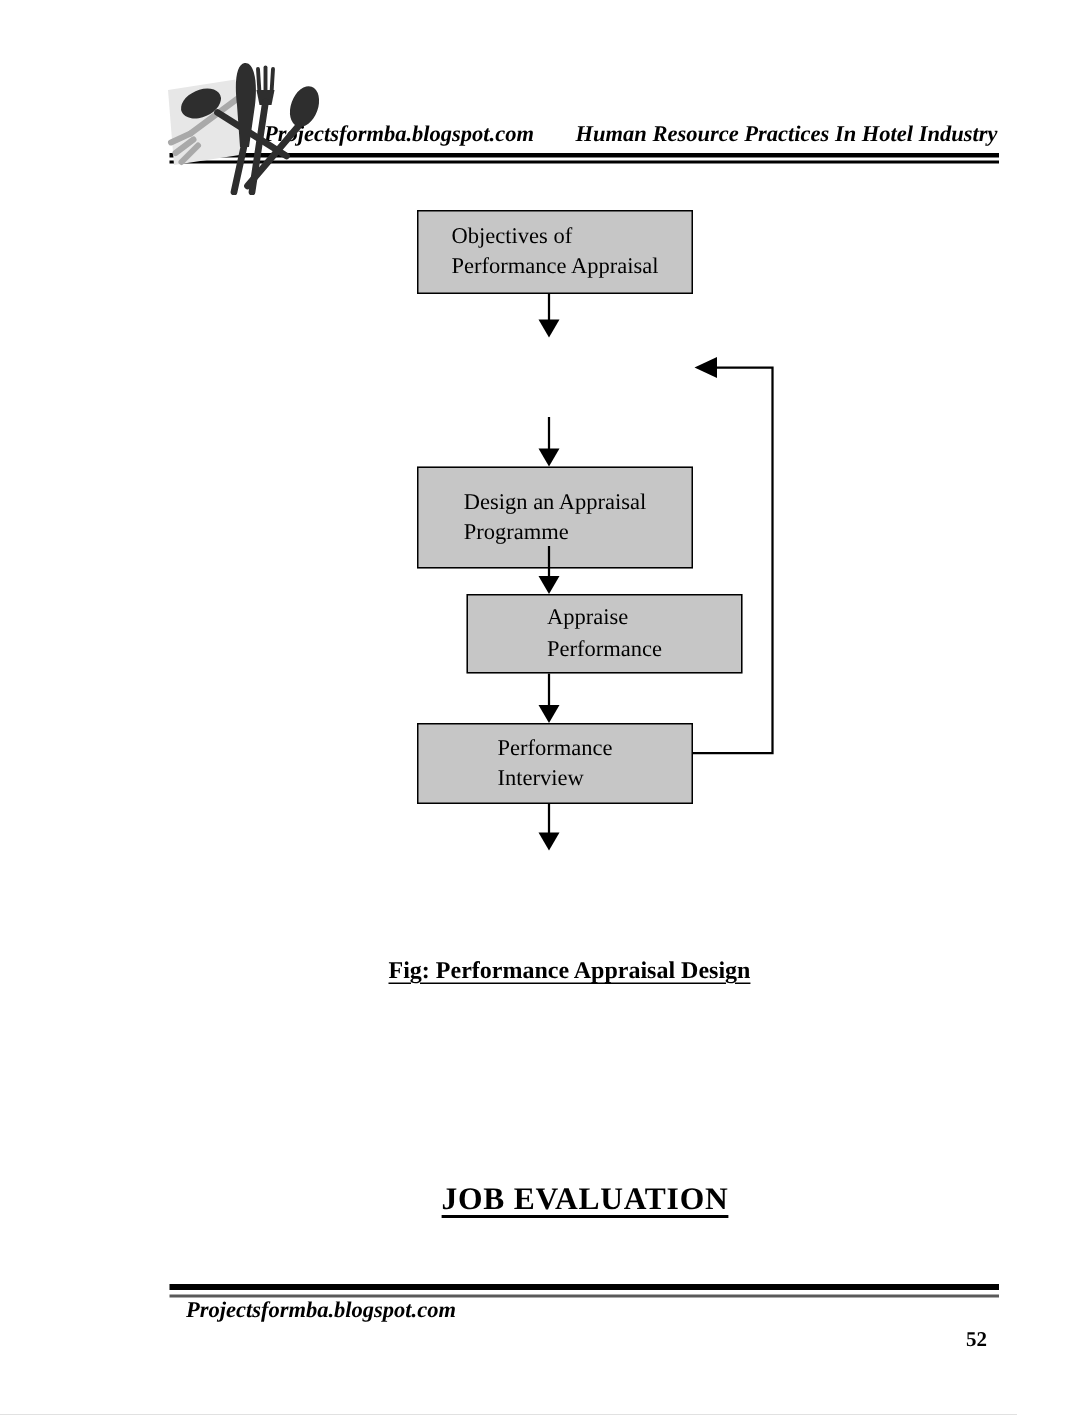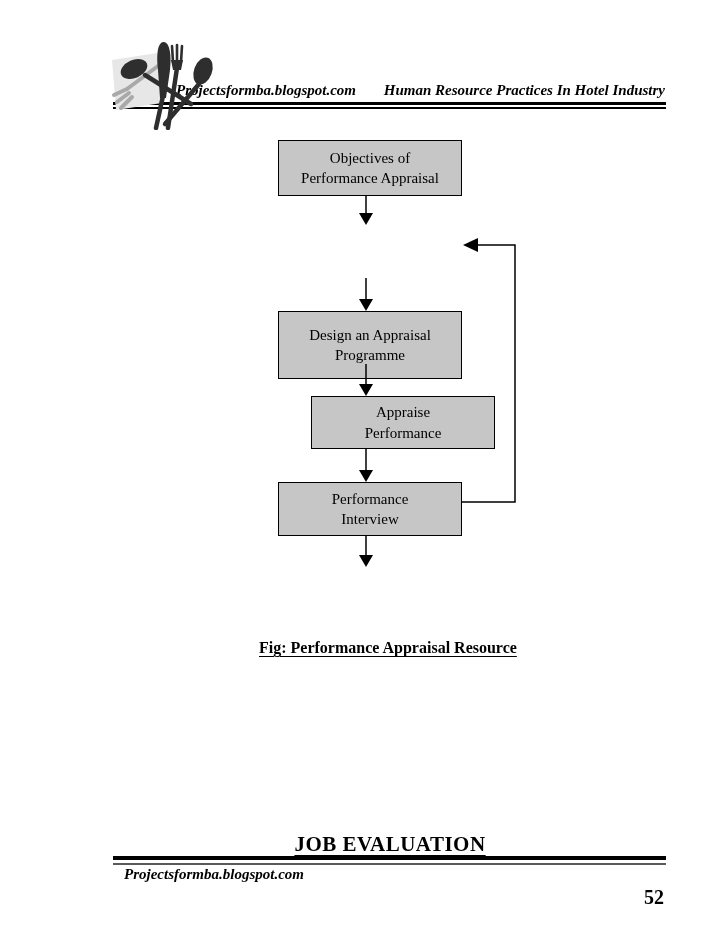--- a/index.html
+++ b/index.html
@@ -20,45 +20,45 @@
     font-size:15px; font-weight:bold; font-style:italic; white-space:nowrap;
   }
   .rule { position:absolute; left:113px; width:553px; background:#000; }
   .hdr-rule-thick { top:102px; height:3px; }
   .hdr-rule-thin  { top:107px; height:2px; }
   
   .flow-box {
     position:absolute; left:278px; width:184px;
     background:var(--box-fill); border:1px solid var(--line);
     display:flex; align-items:center; justify-content:center;
-    text-align:center; font-size:15px; line-height:1.35;
+    text-align:left; font-size:15px; line-height:1.35;
     white-space:pre-line;
   }
   .connectors { position:absolute; left:0; top:0; width:728px; height:943px; pointer-events:none; }
   .fig-caption {
     position:absolute; left:259px; top:639px;
     font-size:16px; font-weight:bold; text-decoration:underline;
     text-underline-offset:3px; white-space:nowrap;
   }
   
   .section-title {
     position:absolute; left:390px; top:787px; transform:translateX(-50%);
     font-size:21px; font-weight:bold; text-decoration:underline;
-    text-underline-offset:4px; white-space:nowrap; letter-spacing:0.5px;margin-top:45px;
+    text-underline-offset:4px; white-space:nowrap; letter-spacing:0.5px;
   }
   
   .ftr-rule-thick { top:856px; height:4px; }
   .ftr-rule-thin  { top:863px; height:2px; background:#5a5a5a; }
   .ftr-site {
     position:absolute; left:124px; top:866px;
     font-size:15px; font-weight:bold; font-style:italic; white-space:nowrap;
   }
   .page-num {
     position:absolute; left:644px; top:886px;
-    font-size:20px; font-weight:bold;
+    font-size:14px; font-weight:bold;
   }
 </style>
 </head>
 <body>
 
 <div class="page">
 
   <svg class="logo" viewBox="0 0 108 90" aria-hidden="true">
 
     <polygon points="1,20 46,13 51,63 5,70" fill="#e7e7e7"></polygon>
@@ -131,21 +131,21 @@
           <polygon points="359,555 373,555 366,567" stroke="none"></polygon>
         </g>
 
       <g>
         <polyline points="462,502 515,502 515,245 478,245" fill="none"></polyline>
         <polygon points="463,245 478,238 478,252" stroke="none"></polygon>
       </g>
     </g>
   </svg>
 
-  <div class="fig-caption">Fig: Performance Appraisal Resource</div>
+  <div class="fig-caption">Fig: Performance Appraisal Design</div>
 
   <div class="section-title">JOB EVALUATION</div>
 
   <div class="rule ftr-rule-thick"></div>
   <div class="rule ftr-rule-thin"></div>
   <div class="ftr-site">Projectsformba.blogspot.com</div>
   <div class="page-num">52</div>
 
 </div>
 

